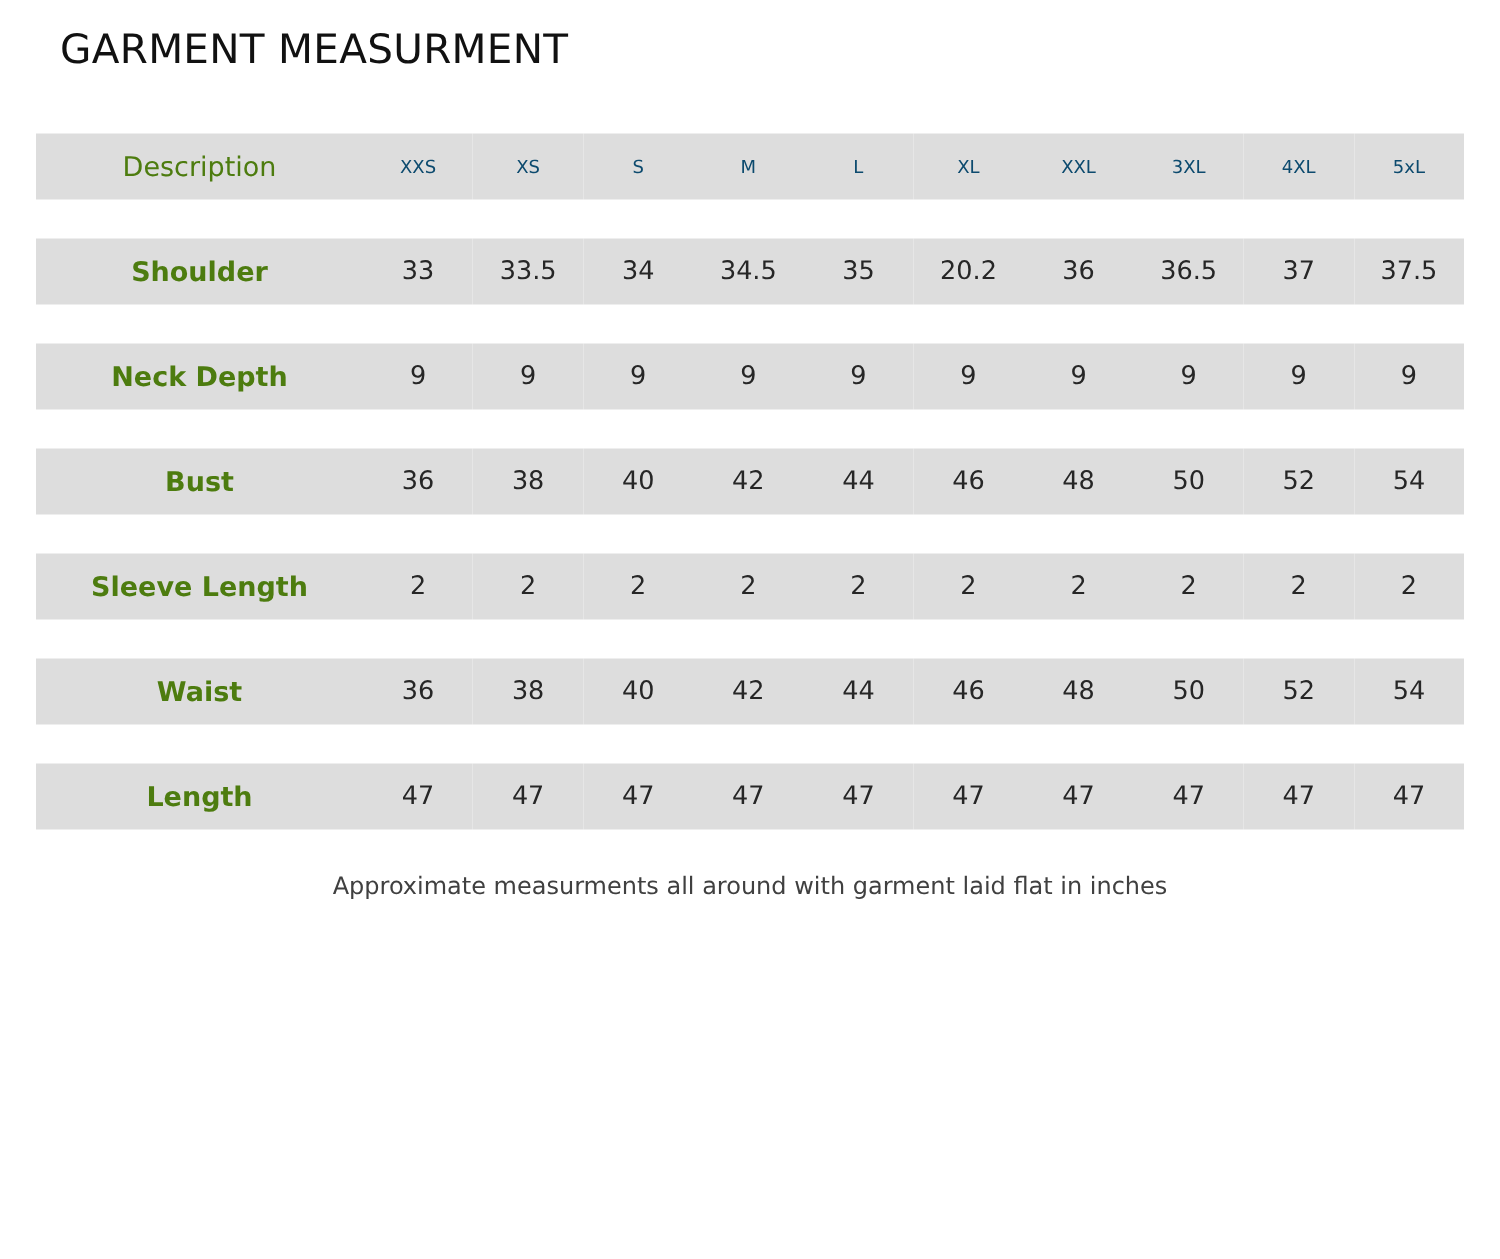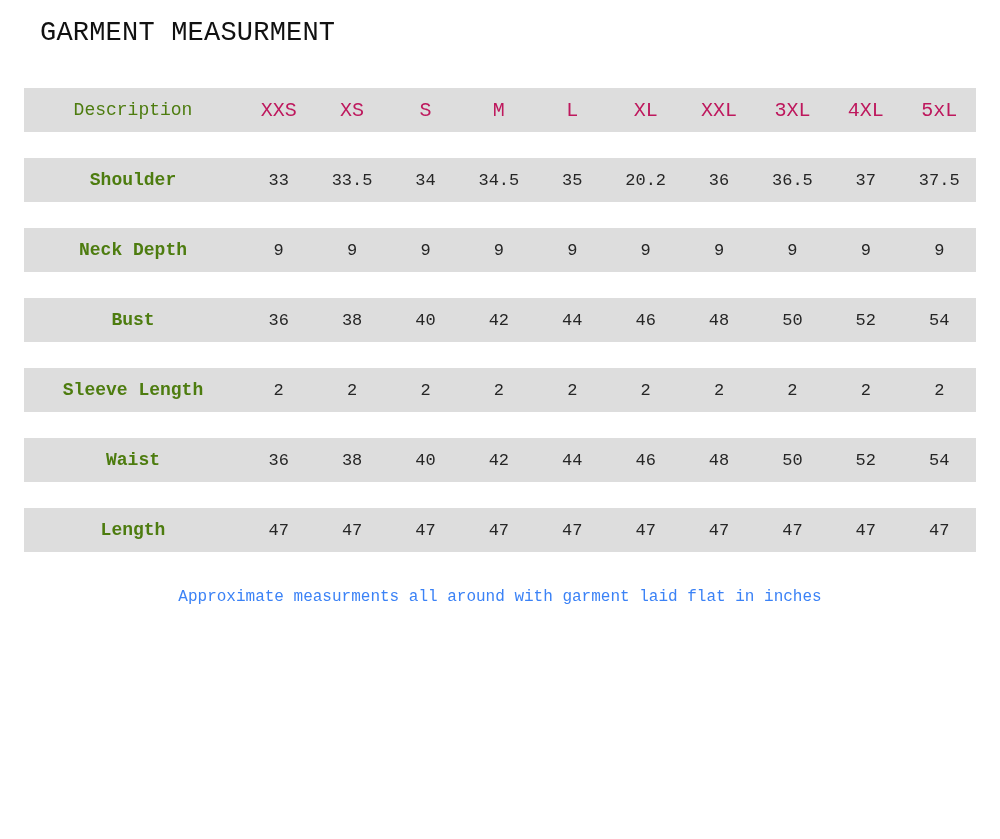--- a/index.html
+++ b/index.html
@@ -13,21 +13,20 @@
     font-family: "DejaVu Sans", sans-serif;
     color: #1c1c1c;
     overflow: hidden;
   }
   .page {
     position: relative;
     width: 1000px;
     height: 839px;
     box-sizing: border-box;
     padding: 14px 24px 0 24px;
-    font-family: Liberation Mono, monospace;
   }
   .title {
     font-size: 27px;
     letter-spacing: 0.2px;
     font-weight: 400;
     margin: 4px 0 0 16px;
     color: #111111;
   }
   .subtitle {
     font-size: 19px;
@@ -50,38 +49,38 @@
     font-weight: 400;
     border: none;
     padding: 0;
   }
   th.desc-col, td.desc-col {
     width: 218px;
     font-size: 18px;
     color: #4d7c0f;
   }
   th.size-col {
-    font-size: 20px;
-    color: #be185d;
+    font-size: 12px;
+    color: #0c4a6e;
   }
   td.value-cell {
     font-size: 17px;
     color: #262626;
   }
   tr.header-row th.desc-col {
     font-weight: 400;
   }
   tr.data-row td.desc-col {
     font-weight: 700;
   }
   .footnote {
     text-align: center;
     font-size: 16px;
-    color: #3b82f6;
-    margin-top: 10px;
+    color: #404040;
+    margin-top: 2px;
     width: 952px;
   }
 </style>
 </head>
 <body>
 
 <div class="page">
   <h1 class="title">GARMENT MEASURMENT</h1>
 
   <table class="size-table">

